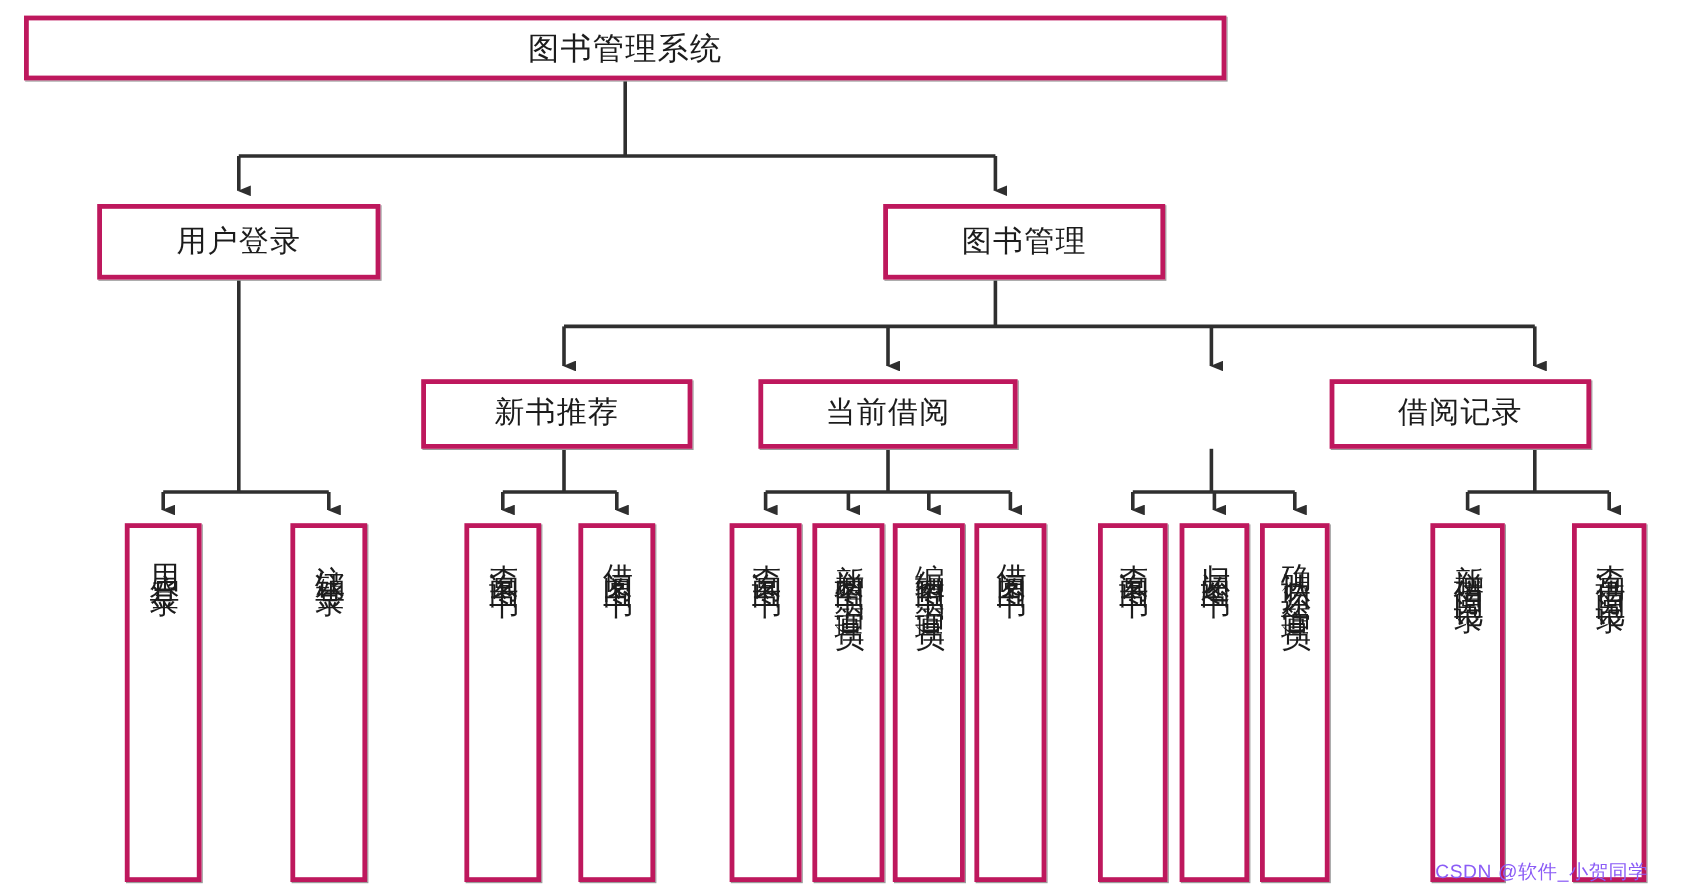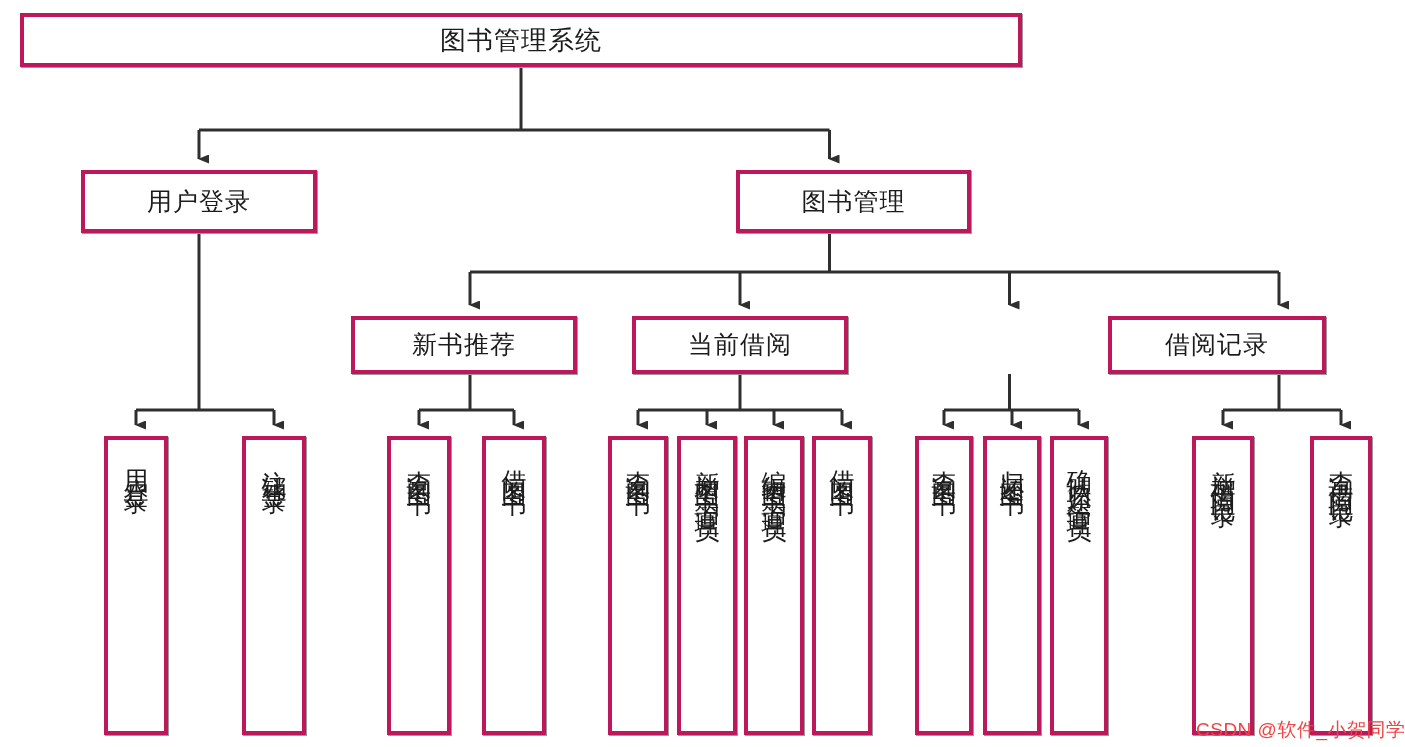--- a/index.html
+++ b/index.html
@@ -61,22 +61,22 @@
   }
   .node-label {
     display: block;
     text-align: center;
   }
   #root-node .node-label {
     font-size: 26px;
   }
   .watermark {
     position: absolute;
-    color: #ef4444;
-    font-size: 19px;
+    color: #8b5cf6;
+    font-size: 16px;
     letter-spacing: 0.5px;
     white-space: nowrap;
     user-select: none;
   }
 </style>
 </head>
 <body>
 
 <div id="diagram-root">
 

